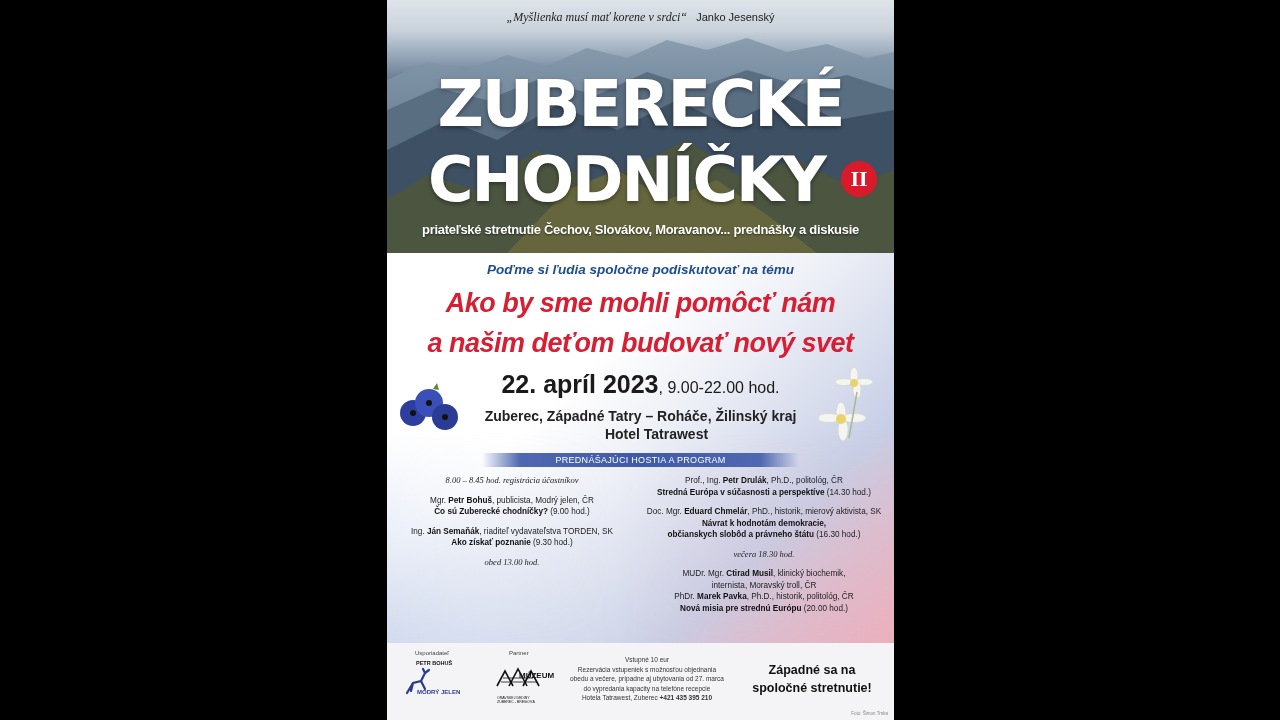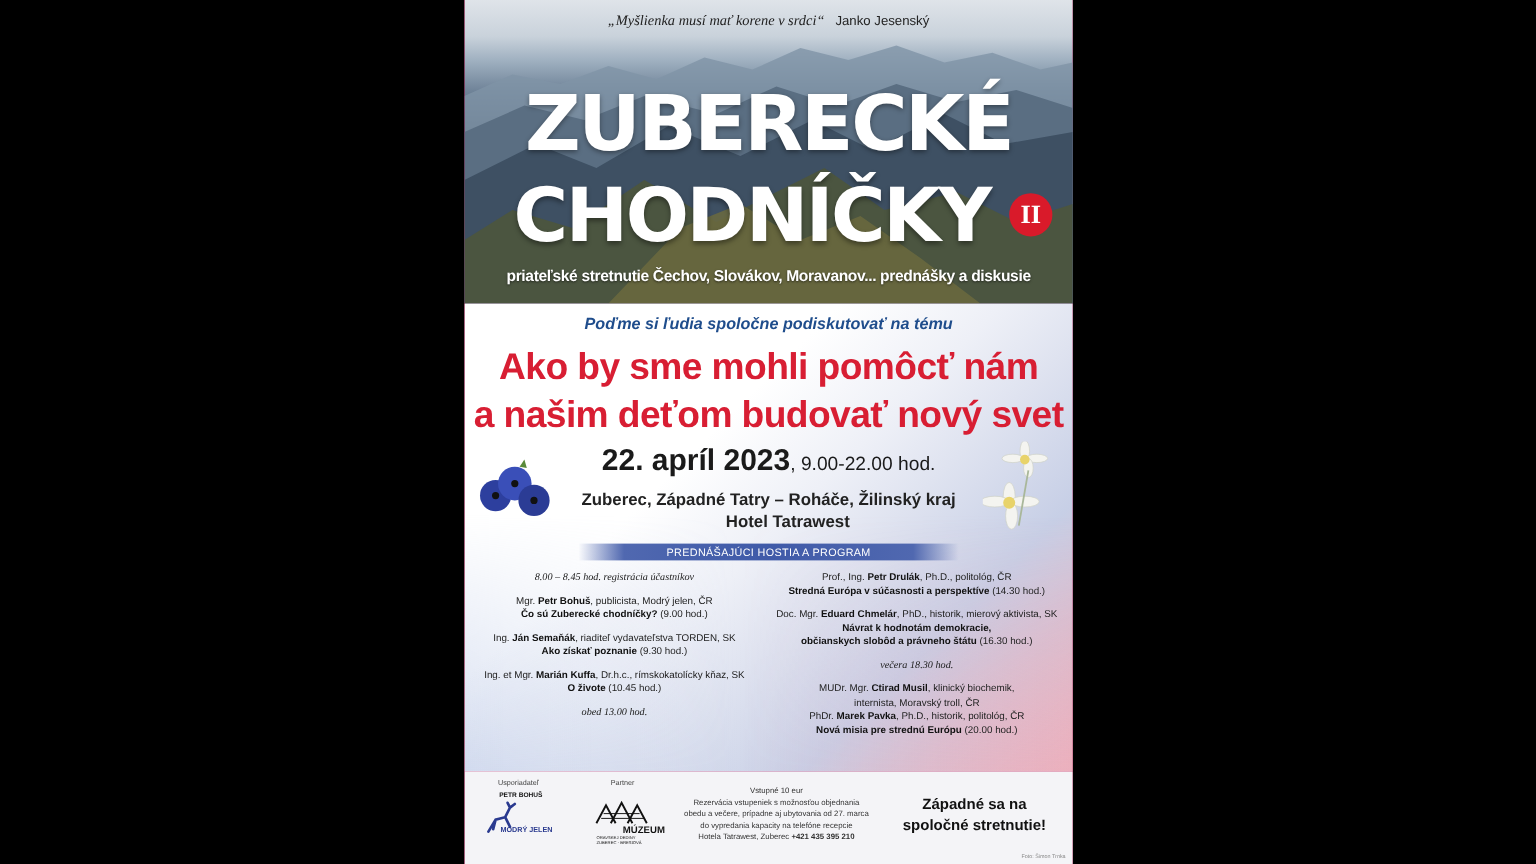--- a/index.html
+++ b/index.html
@@ -14,21 +14,21 @@
   .quote i{font-family:"Liberation Serif",serif;font-size:12px;}
   .title{position:absolute;left:0;width:507px;text-align:center;color:#fff;font-family:"DejaVu Sans",sans-serif;font-weight:bold;letter-spacing:-2px;text-shadow:0 2px 4px rgba(0,0,0,0.4);}
   .t1{top:68px;font-size:64px;line-height:72px;}
   .t2{top:144px;font-size:62px;line-height:72px;left:-14px;}
   .badge{position:absolute;left:454px;top:161px;width:36px;height:36px;border-radius:50%;background:#d91a2a;color:#fff;font-family:"Liberation Serif",serif;font-weight:bold;font-size:22px;text-align:center;line-height:36px;}
   .subtitle{position:absolute;left:0;top:222px;width:507px;text-align:center;color:#fff;font-weight:bold;font-size:13px;text-shadow:0 1px 2px rgba(0,0,0,0.6);letter-spacing:-0.3px;}
   .body{position:absolute;left:0;top:253px;width:507px;height:390px;
     background:linear-gradient(135deg,#ffffff 0%,#ffffff 35%,#eef0f7 50%,#dfe3f0 60%,#c7cfe6 75%,#d6c3d5 85%,#eab5c1 100%);}
   .body::after{content:"";position:absolute;inset:0;background:linear-gradient(90deg,rgba(180,195,228,0.55) 0%,rgba(255,255,255,0) 45%,rgba(238,170,185,0.45) 100%);mask:linear-gradient(180deg,transparent 45%,#000 100%);-webkit-mask:linear-gradient(180deg,transparent 45%,#000 100%);}
   .invite{position:absolute;top:9px;left:0;width:507px;text-align:center;color:#1f4d8c;font-weight:bold;font-style:italic;font-size:13.5px;z-index:2;}
-  .headline{position:absolute;left:0;width:507px;text-align:center;color:#d81e33;font-weight:bold;font-size:31px;letter-spacing:-0.5px;z-index:2;}
+  .headline{position:absolute;left:0;width:507px;text-align:center;color:#d81e33;font-weight:bold;font-style:italic;font-size:27px;letter-spacing:-0.5px;z-index:2;}
   .h1{top:35px;}
   .h2{top:75px;}
   .date{position:absolute;top:117px;left:0;width:507px;text-align:center;color:#1a1a1a;z-index:2;}
   .date b{font-size:25px;}
   .date span{font-size:16px;}
   .place{position:absolute;left:0;width:507px;text-align:center;font-size:14px;font-weight:bold;color:#222;z-index:2;}
   .p1{top:155px;}
   .p2{top:173px;padding-left:16px;}
   .band{position:absolute;top:200px;left:95px;width:317px;height:14px;background:linear-gradient(90deg,rgba(60,90,170,0) 0%,#5068b0 12%,#3f5aa8 50%,#5068b0 88%,rgba(60,90,170,0) 100%);color:#fff;font-size:9px;text-align:center;line-height:14px;z-index:2;letter-spacing:0.3px;}
   .col{position:absolute;top:222px;width:250px;text-align:center;font-size:8.2px;color:#222;z-index:2;line-height:11.5px;}
@@ -107,24 +107,20 @@
     <div class="col left">
       <div class="blk it">8.00 – 8.45 hod. registrácia účastníkov</div>
       <div class="blk">
         <div><span>Mgr. </span><b>Petr Bohuš</b><span>, publicista, Modrý jelen, ČR</span></div>
         <div><b>Čo sú Zuberecké chodníčky?</b><span> (9.00 hod.)</span></div>
       </div>
       <div class="blk">
         <div><span>Ing. </span><b>Ján Semaňák</b><span>, riaditeľ vydavateľstva TORDEN, SK</span></div>
         <div><b>Ako získať poznanie</b><span> (9.30 hod.)</span></div>
       </div>
-      <div class="blk">
-        <div><span>Ing. et Mgr. </span><b>Marián Kuffa</b><span>, Dr.h.c., rímskokatolícky kňaz, SK</span></div>
-        <div><b>O živote</b><span> (10.45 hod.)</span></div>
-      </div>
       <div class="blk it">obed 13.00 hod.</div>
     </div>
 
     <div class="col right">
       <div class="blk">
         <div><span>Prof.,  Ing. </span><b>Petr Drulák</b><span>, Ph.D., politológ, ČR</span></div>
         <div><b>Stredná Európa v súčasnosti a perspektíve</b><span> (14.30 hod.)</span></div>
       </div>
       <div class="blk">
         <div><span>Doc. Mgr. </span><b>Eduard Chmelár</b><span>, PhD., historik, mierový aktivista, SK</span></div>
@@ -146,21 +142,21 @@
     <div class="fl" style="left:29px;top:17px;font-weight:bold;font-size:5.5px;color:#111;">PETR BOHUŠ</div>
     <svg style="position:absolute;left:16px;top:24px;" width="28" height="28" viewBox="0 0 28 28">
       <path d="M4 26 L10 16 L18 14 L22 6 L20 2 M22 6 L26 3 M18 14 L22 22 M10 16 L8 24" stroke="#2a3a8f" stroke-width="2.2" fill="none" stroke-linecap="round"></path>
     </svg>
     <div class="fl" style="left:30px;top:46px;font-weight:bold;font-size:6px;color:#2a3a8f;">MODRÝ JELEN</div>
     <div class="fl" style="left:122px;top:7px;">Partner</div>
     <svg style="position:absolute;left:108px;top:24px;" width="46" height="20" viewBox="0 0 46 20">
       <path d="M2 19 L10 4 L18 19 M14 19 L23 2 L32 19 M28 19 L36 4 L44 19" stroke="#111" stroke-width="1.6" fill="none"></path>
       <path d="M6 15 h36 M8 11 h30" stroke="#111" stroke-width="0.8"></path>
     </svg>
-    <div class="fl" style="left:112px;top:44px;font-weight:bold;font-size:8px;color:#111;padding-left:20px;">MÚZEUM</div>
+    <div class="fl" style="left:112px;top:28px;font-weight:bold;font-size:8px;color:#111;padding-left:20px;">MÚZEUM</div>
     <div class="fl" style="left:110px;top:53px;font-size:3.5px;color:#111;">ORAVSKEJ DEDINY</div>
     <div class="fl" style="left:110px;top:57px;font-size:3.5px;color:#111;">ZUBEREC - BREStOVÁ</div>
 
     <div class="fin">
       <div>Vstupné 10 eur</div>
       <div>Rezervácia vstupeniek s možnosťou objednania</div>
       <div>obedu a večere, prípadne aj ubytovania od 27. marca</div>
       <div>do vypredania kapacity na telefóne  recepcie</div>
       <div><span>Hotela Tatrawest, Zuberec </span><b>+421 435 395 210</b></div>
     </div>

